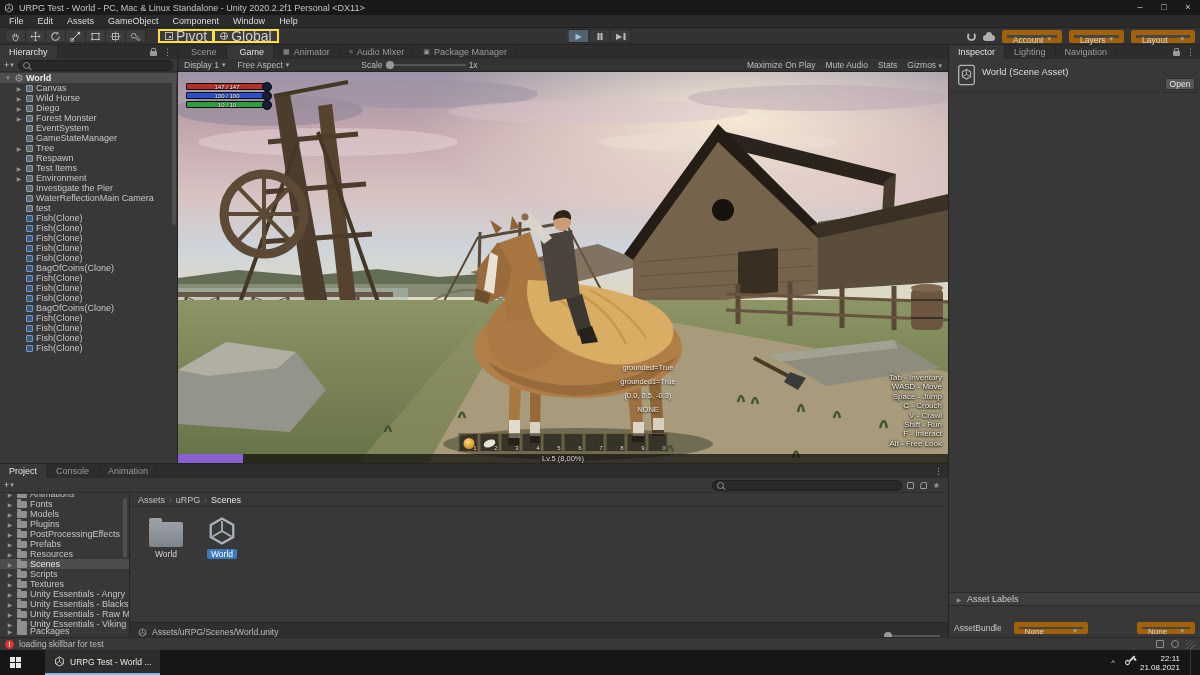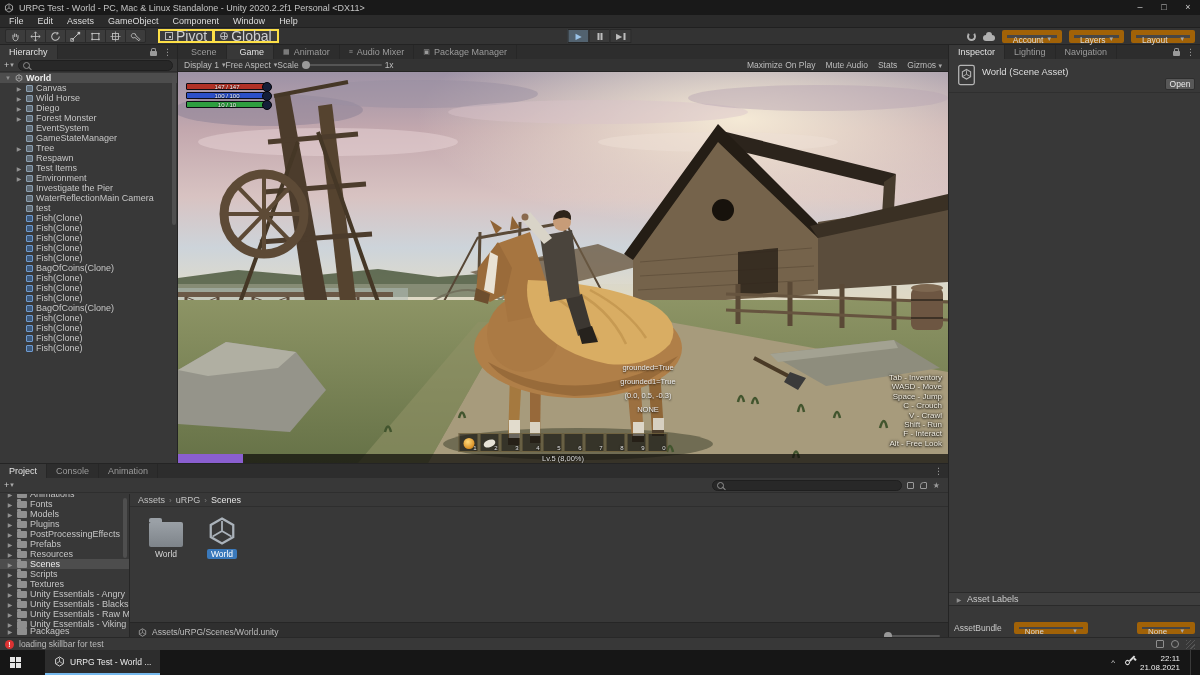--- a/index.html
+++ b/index.html
@@ -68,21 +68,21 @@
   .tree{position:absolute;top:28px;left:0;right:0;bottom:0;overflow:hidden;font-size:9px;color:#c6c6c6}
   .scene-row{height:10px;background:#4d4d4d;color:#ececec;display:flex;align-items:center;gap:3px;padding-left:4px;font-weight:bold}
   .trow{height:10px;display:flex;align-items:center;gap:3px;padding-left:15px;white-space:nowrap}
   .tw{width:8px;font-size:6px;color:#909090;text-align:center;flex:none}
   .obj-ic{width:7px;height:7px;background:#5f6a74;border:1px solid #8ba0b2;border-radius:1px;flex:none}
   .obj-ic.i-prefab{background:#3d5a7d;border-color:#6f9bd1}
   .vscroll{position:absolute;right:1px;width:4px;background:#4f4f4f;border-radius:2px}
 
   
   #center{position:absolute;top:45px;left:178px;width:770px;height:418px;background:#383838}
-  .gbar{height:13px;background:#333;display:flex;font-size:8.5px;color:#bdbdbd;padding:0 6px;gap:0;border-bottom:1px solid #242424}
+  .gbar{height:13px;background:#333;display:flex;font-size:8.5px;color:#bdbdbd;padding:0 6px;gap:12px;border-bottom:1px solid #242424}
   .gbar .grp{display:flex;align-items:center;gap:3px}
   .gbar .right{margin-left:auto;display:flex;gap:10px;align-items:center}
   .slider{width:80px;height:2px;background:#555;position:relative;border-radius:1px}
   .slider .thumb{position:absolute;top:-3px;width:8px;height:8px;border-radius:50%;background:#999;left:0}
   #viewport{position:absolute;top:27px;left:0;width:770px;height:391px;overflow:hidden;background:#4a4a4a}
   #viewport svg{position:absolute;left:0;top:0}
   .hp{position:absolute;left:8px;top:11px;display:flex;flex-direction:column;gap:2px}
   .hpbar{width:82px;height:7px;border:1px solid #0c0c14;position:relative;border-radius:1px;background:#333}
   .hpbar .txt{position:absolute;inset:0;text-align:center;font-size:6px;line-height:7px;color:#f2f2f2;text-shadow:0 0 2px #000}
   .hpbar .pip{position:absolute;right:-5px;top:-2.5px;width:10px;height:10px;background:#141e38;border:1px solid #05050a;border-radius:50%}
@@ -492,21 +492,21 @@
     </div>
     <div class="gbar">
       <div class="grp">
           <span>Display 1</span>
           <span class="caret">▾</span>
         </div>
       <div class="grp">
           <span>Free Aspect</span>
           <span class="caret">▾</span>
         </div>
-      <div class="grp" style="">
+      <div class="grp" style="margin-left:60px">
         <span>Scale</span>
         <div class="slider">
             <div class="thumb"></div>
           </div>
         <span>1x</span>
       </div>
       <div class="right">
         <span>Maximize On Play</span>
         <span>Mute Audio</span>
         <span>Stats</span>

